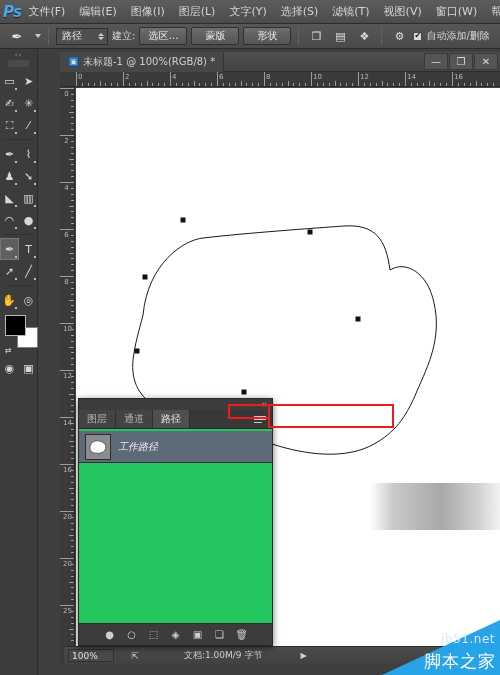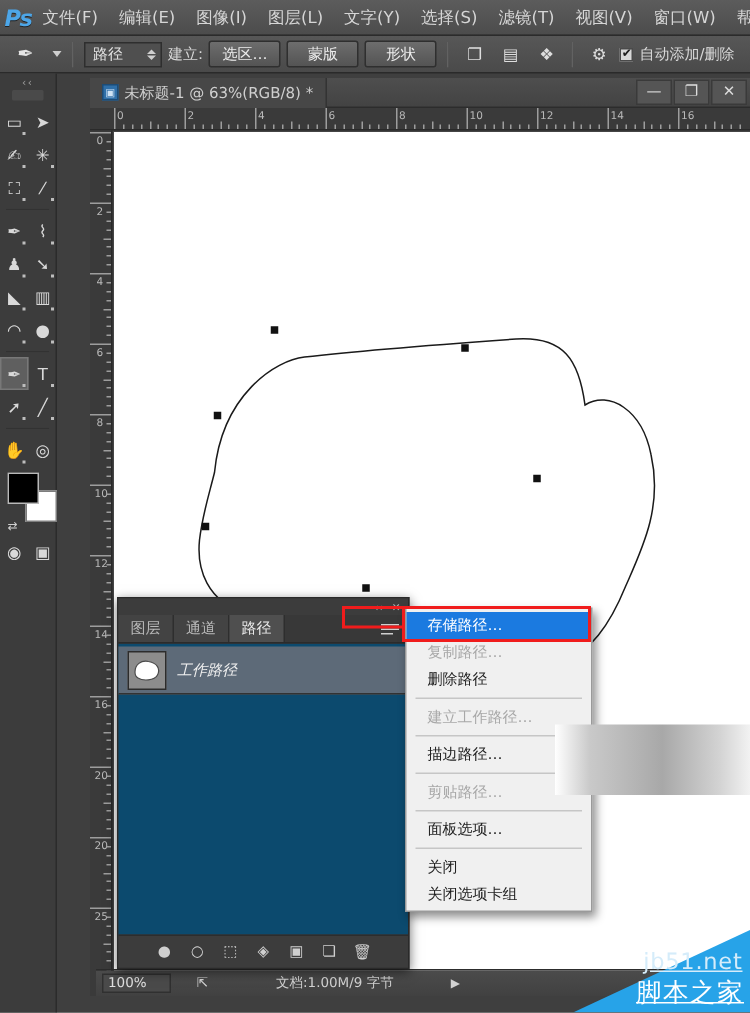--- a/index.html
+++ b/index.html
@@ -171,21 +171,21 @@
   }
   .ptab.active{ background:#4f4f4f; color:#eaeaea; }
   .pmenu-btn{
     position:absolute; right:4px; top:4px; width:14px;height:11px;
     display:flex;flex-direction:column;justify-content:center;gap:2px;
   }
   .pmenu-btn span{ height:1px;background:#cfcfcf;display:block; }
   .pmenu-btn span:nth-child(1){ width:12px; }
   .pmenu-btn span:nth-child(2){ width:12px; }
   .pmenu-btn span:nth-child(3){ width:8px; }
-  .plist{ height:195px; background:#0c4a6e; padding-top:2px; }
+  .plist{ height:195px; background:#22c55e; padding-top:2px; }
   .prow{
     height:32px; background:#5d6a78; display:flex; align-items:center;
     gap:7px; padding:0 6px; border-bottom:1px solid #323232;
   }
   .pthumb{
     width:26px;height:26px;background:#8c8c8c;border:1px solid #2c2c2c;
     display:flex;align-items:center;justify-content:center;
   }
   .pname{ color:#f0f0f0; font-size:10px; font-style:italic; }
   .panel-foot{
@@ -219,22 +219,22 @@
   .redbox{
     position:absolute; border:2px solid #f01c1c; z-index:60; pointer-events:none;
   }
   .watermark{
     position:absolute; right:0; bottom:0; width:118px; height:55px; overflow:hidden; z-index:70;
   }
   .wm-tri{
     position:absolute; right:0; bottom:0; width:0;height:0;
     border-left:118px solid transparent; border-bottom:55px solid #27a3e8;
   }
-  .wm-1{ position:absolute; right:5px; top:12px; color:#d5ecfa; font-size:15px; letter-spacing:.5px;text-decoration:underline; }
-  .wm-2{ position:absolute; right:4px; bottom:2px; color:#ffffff; font-size:17px; letter-spacing:1px;text-decoration:underline; }
+  .wm-1{ position:absolute; right:5px; top:12px; color:#d5ecfa; font-size:12px; letter-spacing:.5px; }
+  .wm-2{ position:absolute; right:4px; bottom:2px; color:#ffffff; font-size:17px; letter-spacing:1px; }
 </style>
 </head>
 <body>
 
 <div id="app">
 
   <div class="menubar">
     <div class="ps-logo">Ps</div>
     <div class="menu-item">文件(F)</div>
     <div class="menu-item">编辑(E)</div>
@@ -316,21 +316,21 @@
       <div class="tcell">◉</div>
       <div class="tcell">▣</div>
     </div>
   </div>
 
   <div class="docwin">
 
     <div class="tabstrip">
       <div class="tabdoc">
         <span class="tabicon">▣</span>
-        <span>未标题-1 @ 63%(RGB/8) *</span>
+        <span>未标题-1 @ 100%(RGB/8) *</span>
       </div>
       <div class="winbtns">
         <div class="winbtn">—</div>
         <div class="winbtn">❐</div>
         <div class="winbtn">✕</div>
       </div>
     </div>
 
     <div class="rulerH" id="rulerH">
         <div class="rtick" style="left: 16px; top: 0px; width: 1px; height: 15px;"></div>
@@ -587,36 +587,20 @@
       <div class="fico">●</div>
       <div class="fico">○</div>
       <div class="fico">⬚</div>
       <div class="fico">◈</div>
       <div class="fico">▣</div>
       <div class="fico">❏</div>
       <div class="fico">🗑</div>
     </div>
   </div>
 
-  <div class="ctxmenu">
-    <div class="mi hl">存储路径…</div>
-    <div class="mi disabled">复制路径…</div>
-    <div class="mi">删除路径</div>
-    <div class="mdiv"></div>
-    <div class="mi disabled">建立工作路径…</div>
-    <div class="mdiv"></div>
-    <div class="mi">描边路径…</div>
-    <div class="mdiv"></div>
-    <div class="mi disabled">剪贴路径…</div>
-    <div class="mdiv"></div>
-    <div class="mi">面板选项…</div>
-    <div class="mdiv"></div>
-    <div class="mi">关闭</div>
-    <div class="mi">关闭选项卡组</div>
-  </div>
 
   <div class="gradband"></div>
 
   <div class="redbox" id="redbox0" style="left: 228px; top: 404px; width: 42px; height: 15px; border-color: rgb(240, 28, 28);"></div>
   <div class="redbox" id="redbox1" style="left: 268px; top: 404px; width: 126px; height: 24px; border-color: rgb(240, 28, 28);"></div>
 
   <div class="watermark">
     <div class="wm-tri"></div>
     <div class="wm-1">jb51.net</div>
     <div class="wm-2">脚本之家</div>

